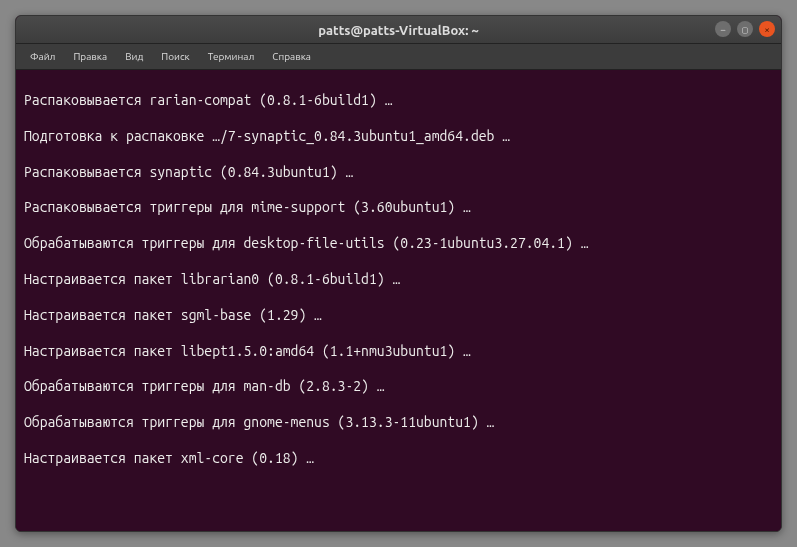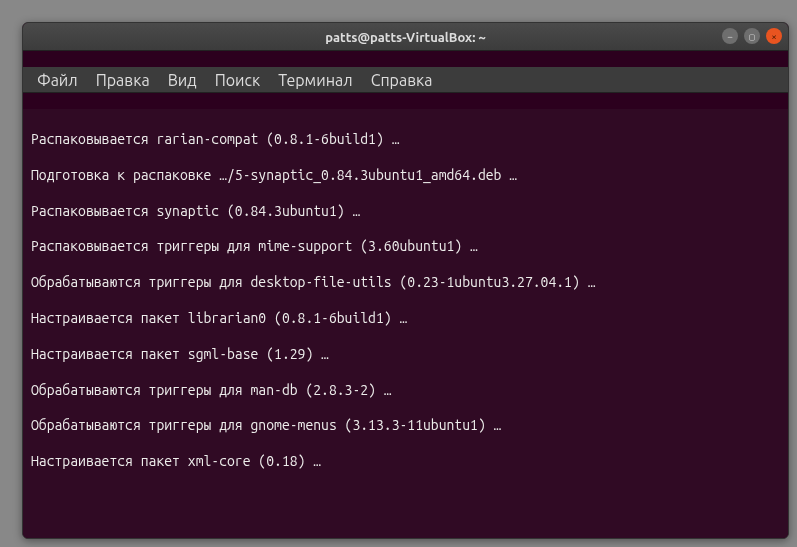--- a/index.html
+++ b/index.html
@@ -4,31 +4,30 @@
   <style>
     * { margin: 0; padding: 0; box-sizing: border-box; }
     body {
       background: #888;
       font-family: "Ubuntu Mono", "DejaVu Sans Mono", monospace;
       width: 797px;
       height: 547px;
       overflow: hidden;
     }
     .window {
-      margin: 22px;
+      margin: 15px;
       width: 767px;
       height: 517px;
       background: #2c001e;
       border: 1px solid #333;
       border-radius: 6px;
       overflow: hidden;
       box-shadow: 0 2px 8px rgba(0,0,0,0.4);
       display: flex;
       flex-direction: column;
-      gap: 16px;
     }
     .titlebar {
       height: 28px;
       background: linear-gradient(to bottom, #4a4a4a, #3c3c3c);
       display: flex;
       align-items: center;
       justify-content: center;
       position: relative;
       border-bottom: 1px solid #222;
     }
@@ -63,21 +62,21 @@
       background: #3c3c3c;
       display: flex;
       align-items: center;
       padding: 0 6px;
       gap: 2px;
       border-bottom: 1px solid #222;
     }
     .menu-item {
       color: #ddd;
       font-family: Ubuntu, Arial, sans-serif;
-      font-size: 16px;
+      font-size: 10px;
       padding: 3px 8px;
       cursor: pointer;
     }
     .terminal-body {
       flex: 1;
       background: #300a24;
       padding: 4px 8px;
       color: #eeeeec;
       font-size: 14px;
       line-height: 1.28;
@@ -111,26 +110,27 @@
     <span class="menu-item">Файл</span>
     <span class="menu-item">Правка</span>
     <span class="menu-item">Вид</span>
     <span class="menu-item">Поиск</span>
     <span class="menu-item">Терминал</span>
     <span class="menu-item">Справка</span>
   </div>
 
   <div class="terminal-body">
 <div class="term-line">Распаковывается rarian-compat (0.8.1-6build1) …</div>
-<div class="term-line">Подготовка к распаковке …/5-synaptic_0.84.3ubuntu1_amd64.deb …</div>
+<div class="term-line">Подготовка к распаковке …/7-synaptic_0.84.3ubuntu1_amd64.deb …</div>
 <div class="term-line">Распаковывается synaptic (0.84.3ubuntu1) …</div>
 <div class="term-line">Распаковывается триггеры для mime-support (3.60ubuntu1) …</div>
 <div class="term-line">Обрабатываются триггеры для desktop-file-utils (0.23-1ubuntu3.27.04.1) …</div>
 <div class="term-line">Настраивается пакет librarian0 (0.8.1-6build1) …</div>
 <div class="term-line">Настраивается пакет sgml-base (1.29) …</div>
+<div class="term-line">Настраивается пакет libept1.5.0:amd64 (1.1+nmu3ubuntu1) …</div>
 <div class="term-line">Обрабатываются триггеры для man-db (2.8.3-2) …</div>
 <div class="term-line">Обрабатываются триггеры для gnome-menus (3.13.3-11ubuntu1) …</div>
 <div class="term-line">Настраивается пакет xml-core (0.18) …</div>
 
 
 
 
 
 
 

